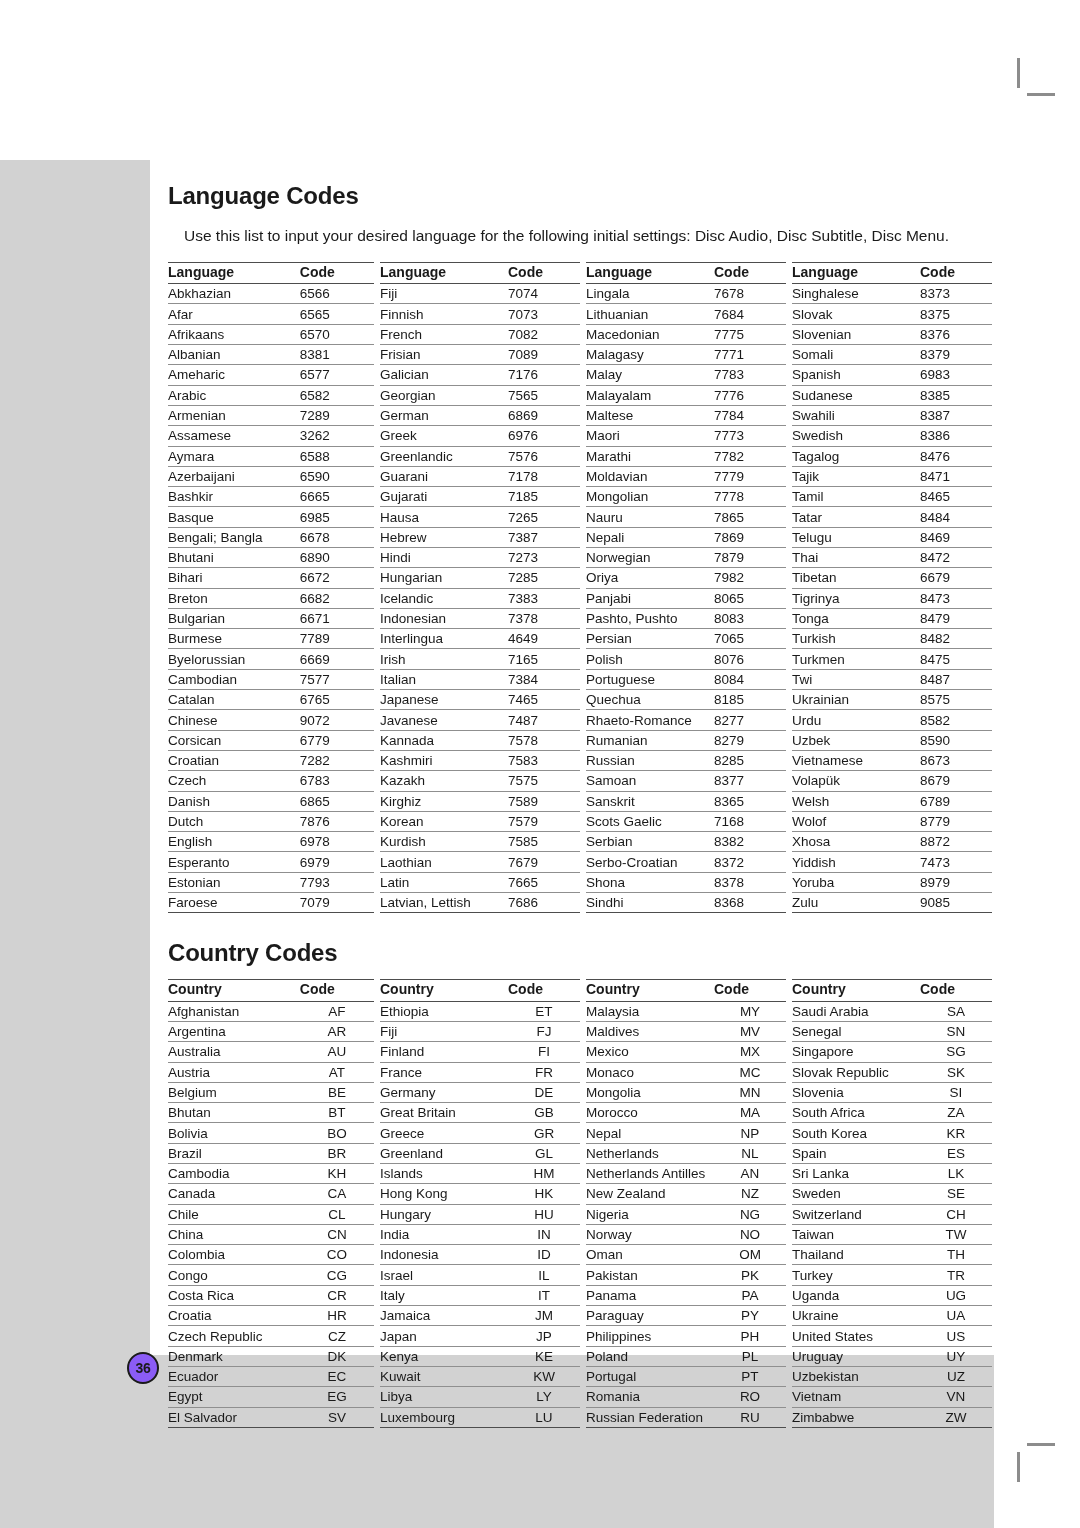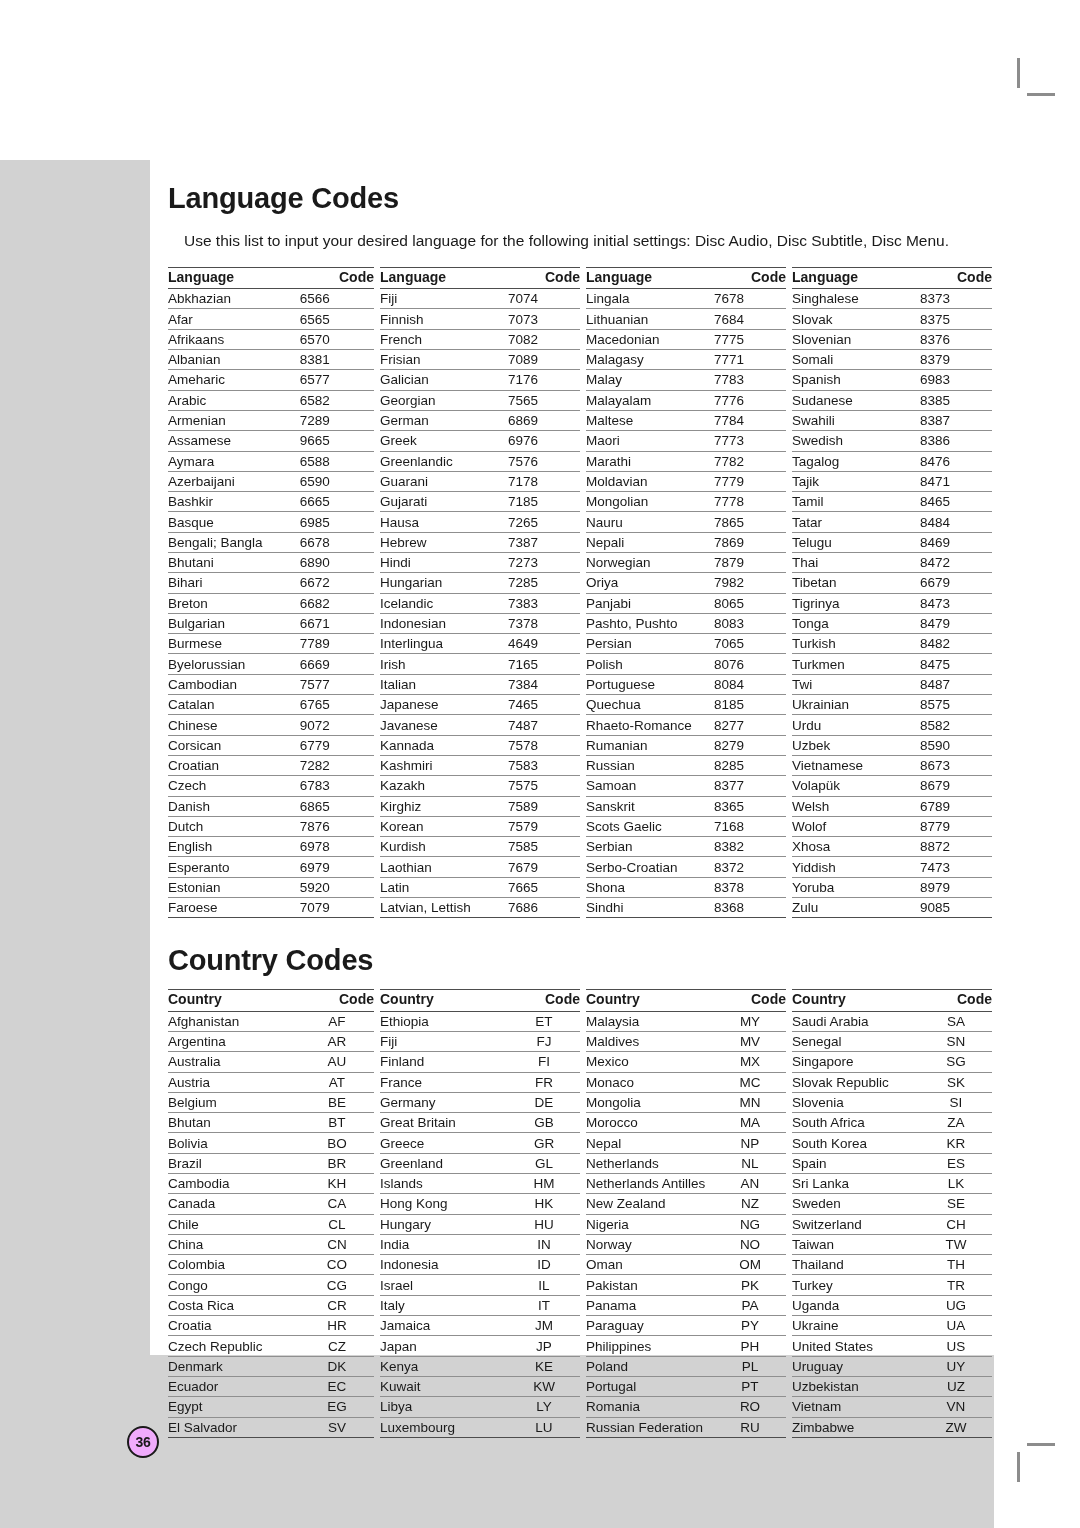--- a/index.html
+++ b/index.html
@@ -78,44 +78,44 @@
     left: 1027px;
     top: 1443px;
     width: 28px;
     height: 3px;
     background: #8c8c8c;
   }
 
   .page-badge {
     position: absolute;
     left: 127px;
-    top: 1426px;
+    top: 1352px;
     width: 28px;
     height: 28px;
     border: 2.5px solid #1a1a1a;
     border-radius: 50%;
-    background: #f0abfc;
+    background: #8b5cf6;
     color: #1a1a1a;
     font-size: 14px;
     font-weight: bold;
     line-height: 28px;
     text-align: center;
     letter-spacing: -0.3px;
   }
 
   
   .content {
     position: absolute;
     left: 168px;
     top: 182px;
     width: 824px;
   }
 
   h1.section-title {
-    font-size: 29px;
+    font-size: 24px;
     font-weight: bold;
     color: #1a1a1a;
     margin: 0 0 6px 0;
     letter-spacing: -0.2px;
   }
   p.section-intro {
     font-size: 15.5px;
     color: #1a1a1a;
     margin: 16px;
     line-height: 1.28;
@@ -164,21 +164,21 @@
   }
   table.codes tbody tr:last-child td {
     border-bottom: 1.6px solid #4d4d4d;
   }
   th.name-col, td.name-col {
     text-align: left;
     padding-left: 4px;
     width: 64%;
   }
   th.code-col {
-    text-align: right;
+    text-align: left;
     padding-left: 4px;
     width: 36%;
   }
   td.code-col {
     text-align: left;
     padding-left: 4px;
     width: 36%;
   }
   td.code-col.centered {
     text-align: center;
@@ -243,21 +243,21 @@
               <tr>
                 <td class="name-col">Arabic</td>
                 <td class="code-col">6582</td>
               </tr>
               <tr>
                 <td class="name-col">Armenian</td>
                 <td class="code-col">7289</td>
               </tr>
               <tr>
                 <td class="name-col">Assamese</td>
-                <td class="code-col">9665</td>
+                <td class="code-col">3262</td>
               </tr>
               <tr>
                 <td class="name-col">Aymara</td>
                 <td class="code-col">6588</td>
               </tr>
               <tr>
                 <td class="name-col">Azerbaijani</td>
                 <td class="code-col">6590</td>
               </tr>
               <tr>
@@ -331,21 +331,21 @@
               <tr>
                 <td class="name-col">English</td>
                 <td class="code-col">6978</td>
               </tr>
               <tr>
                 <td class="name-col">Esperanto</td>
                 <td class="code-col">6979</td>
               </tr>
               <tr>
                 <td class="name-col">Estonian</td>
-                <td class="code-col">5920</td>
+                <td class="code-col">7793</td>
               </tr>
               <tr>
                 <td class="name-col">Faroese</td>
                 <td class="code-col">7079</td>
               </tr>
             </tbody>
           </table>
       </div>
       <div class="col">
         <table class="codes">

